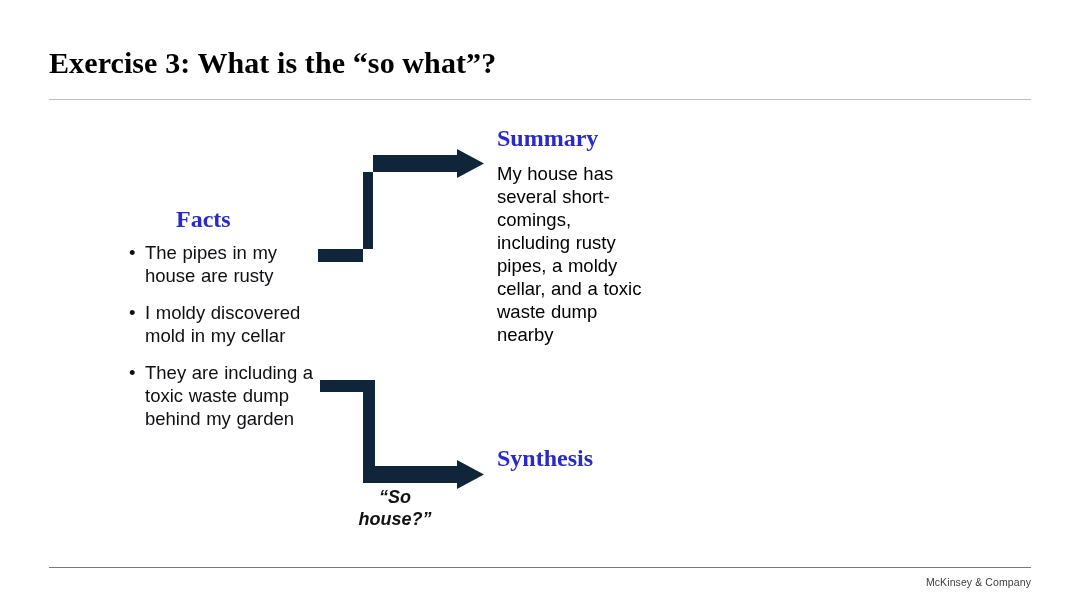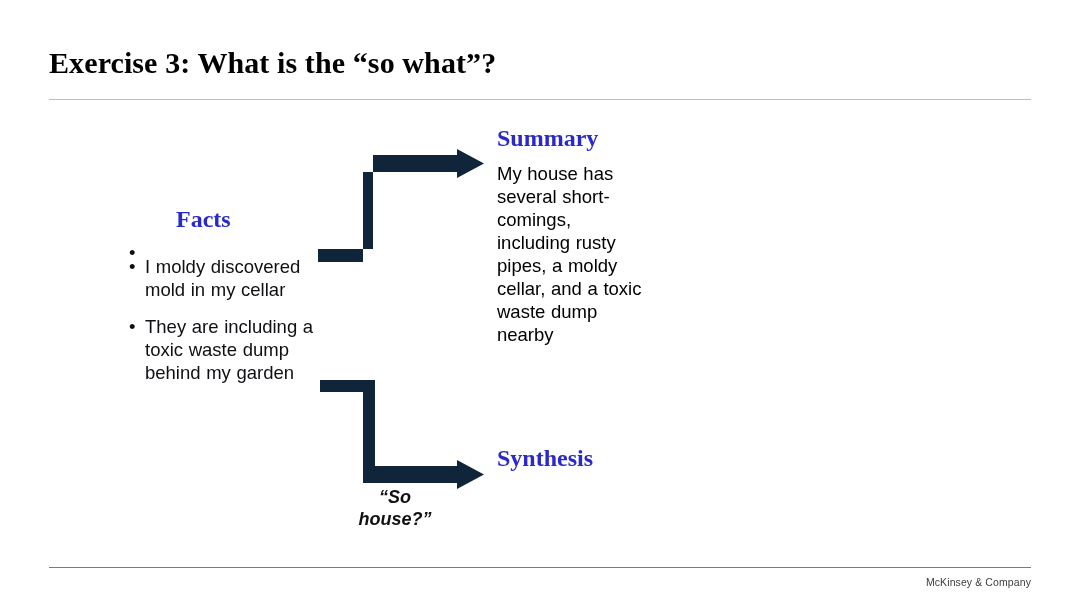--- a/index.html
+++ b/index.html
@@ -148,20 +148,21 @@
 
   <div class="slide-title">Exercise 3: What is the “so what”?</div>
 
   <div class="rule rule-top"></div>
 
   <div class="sec-head head-facts">Facts</div>
 
   <ul class="facts-list">
     <li>
       <span class="bullet">•</span>
+      <span>The pipes in my house are rusty</span>
     </li>
     <li>
       <span class="bullet">•</span>
       <span>I moldy discovered mold in my cellar</span>
     </li>
     <li>
       <span class="bullet">•</span>
       <span>They are including a toxic waste dump behind my garden</span>
     </li>
   </ul>

